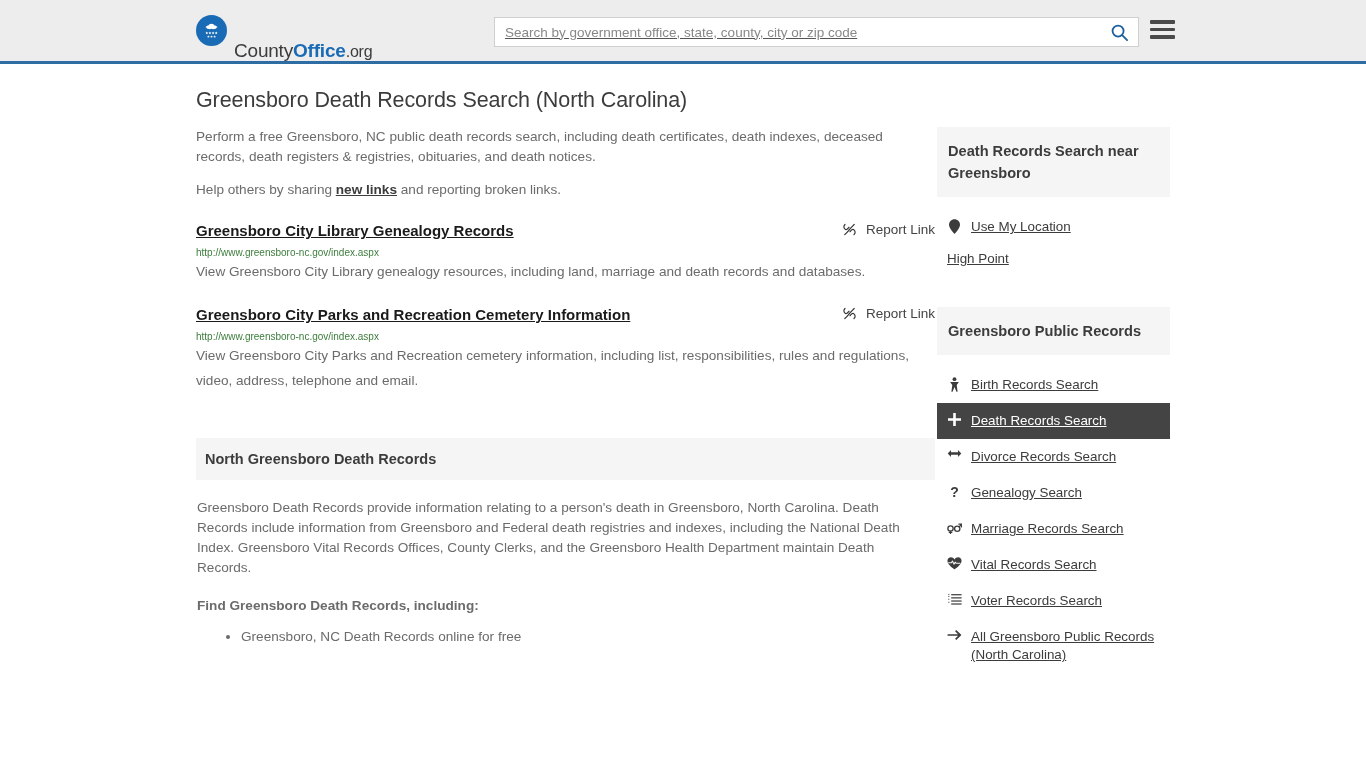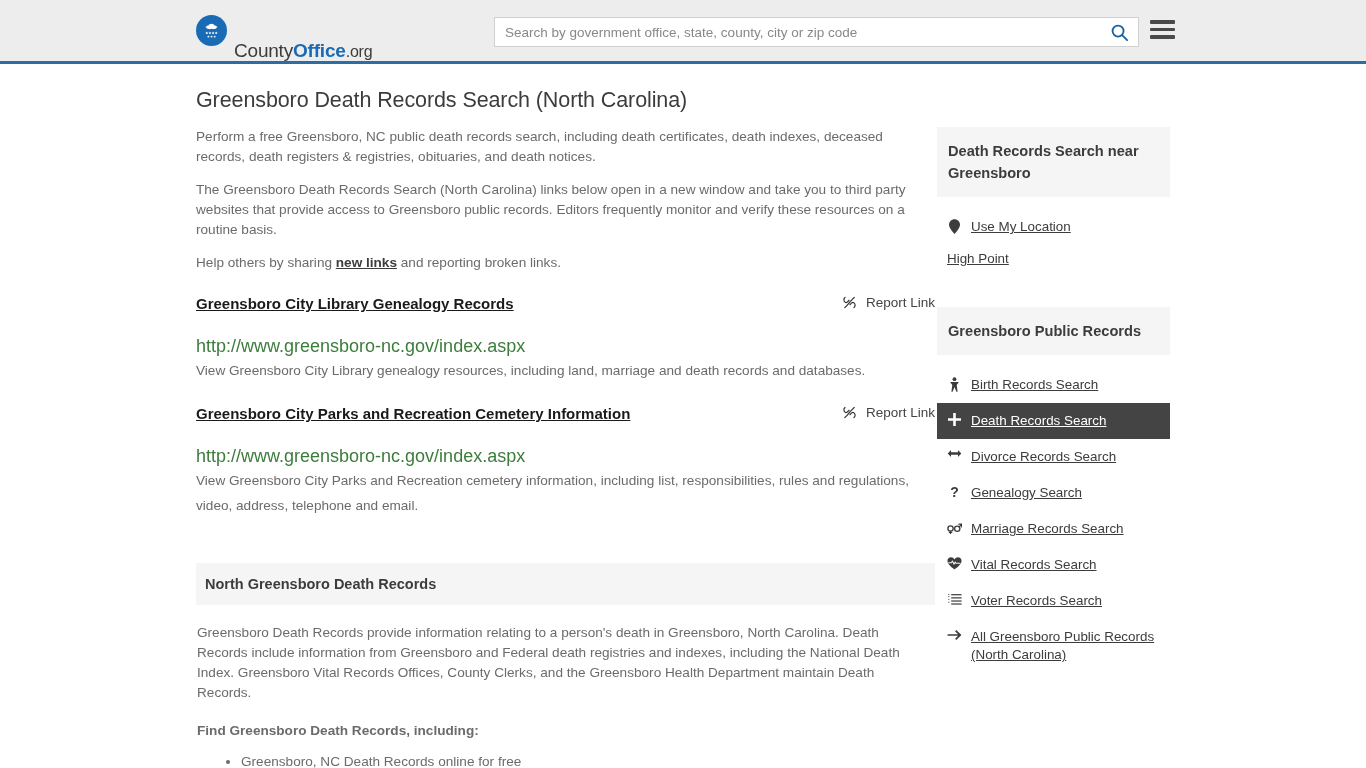--- a/index.html
+++ b/index.html
@@ -50,20 +50,21 @@
   .search-wrap {
     position: absolute;
     left: 494px;
     top: 17px;
     width: 645px;
     height: 30px;
     background: #ffffff;
     border: 1px solid #cfcfcf;
     display: flex;
     align-items: flex-start;
+    text-decoration: underline;
   }
   .search-input {
     flex: 1;
     border: none;
     outline: none;
     height: 28px;
     padding: 0 10px;
     font-size: 13.5px;
     font-family: "Liberation Sans", sans-serif;
     color: #333;
@@ -145,23 +146,23 @@
     display: flex; align-items: center; gap: 9px;
     font-size: 13.5px;
     color: #444;
     text-decoration: none;
     white-space: nowrap;
     padding-left: 14px;
     cursor: pointer;
   }
   .result-url {
     display: block;
-    font-size: 18px;
+    font-size: 10px;
     color: #3c7d3c;
-    margin-top: 23px;
+    margin-top: 7px;
     text-decoration: none;
   }
   .result-desc {
     font-size: 13.6px;
     line-height: 25px;
     color: #6b6b6b;
     margin: 1px 0 0 0;
   }
 
   
@@ -285,21 +286,20 @@
 
   <h1 class="page-title">Greensboro Death Records Search (North Carolina)</h1>
 
   <div class="columns">
 
     <div class="col-main">
 
 
       <div class="intro">
         <p>Perform a free Greensboro, NC public death records search, including death certificates, death indexes, deceased records, death registers &amp; registries, obituaries, and death notices.</p>
-        <p>The Greensboro Death Records Search (North Carolina) links below open in a new window and take you to third party websites that provide access to Greensboro public records. Editors frequently monitor and verify these resources on a routine basis.</p>
         <p><span>Help others by sharing </span><a href="#">new links</a><span> and reporting broken links.</span></p>
       </div>
 
       <div class="result">
         <div class="result-head">
           <a href="#" class="result-title">Greensboro City Library Genealogy Records</a>
           <a href="#" class="report-link">
             <svg width="15" height="15" viewBox="0 0 16 16">
               <g fill="none" stroke="#333" stroke-width="1.25" stroke-linecap="round">
                 <path d="M3.2 2.6 C1.6 4.0 1.6 6.2 3.2 7.6 C4.7 9.0 6.3 7.0 7.5 5.6"></path>

